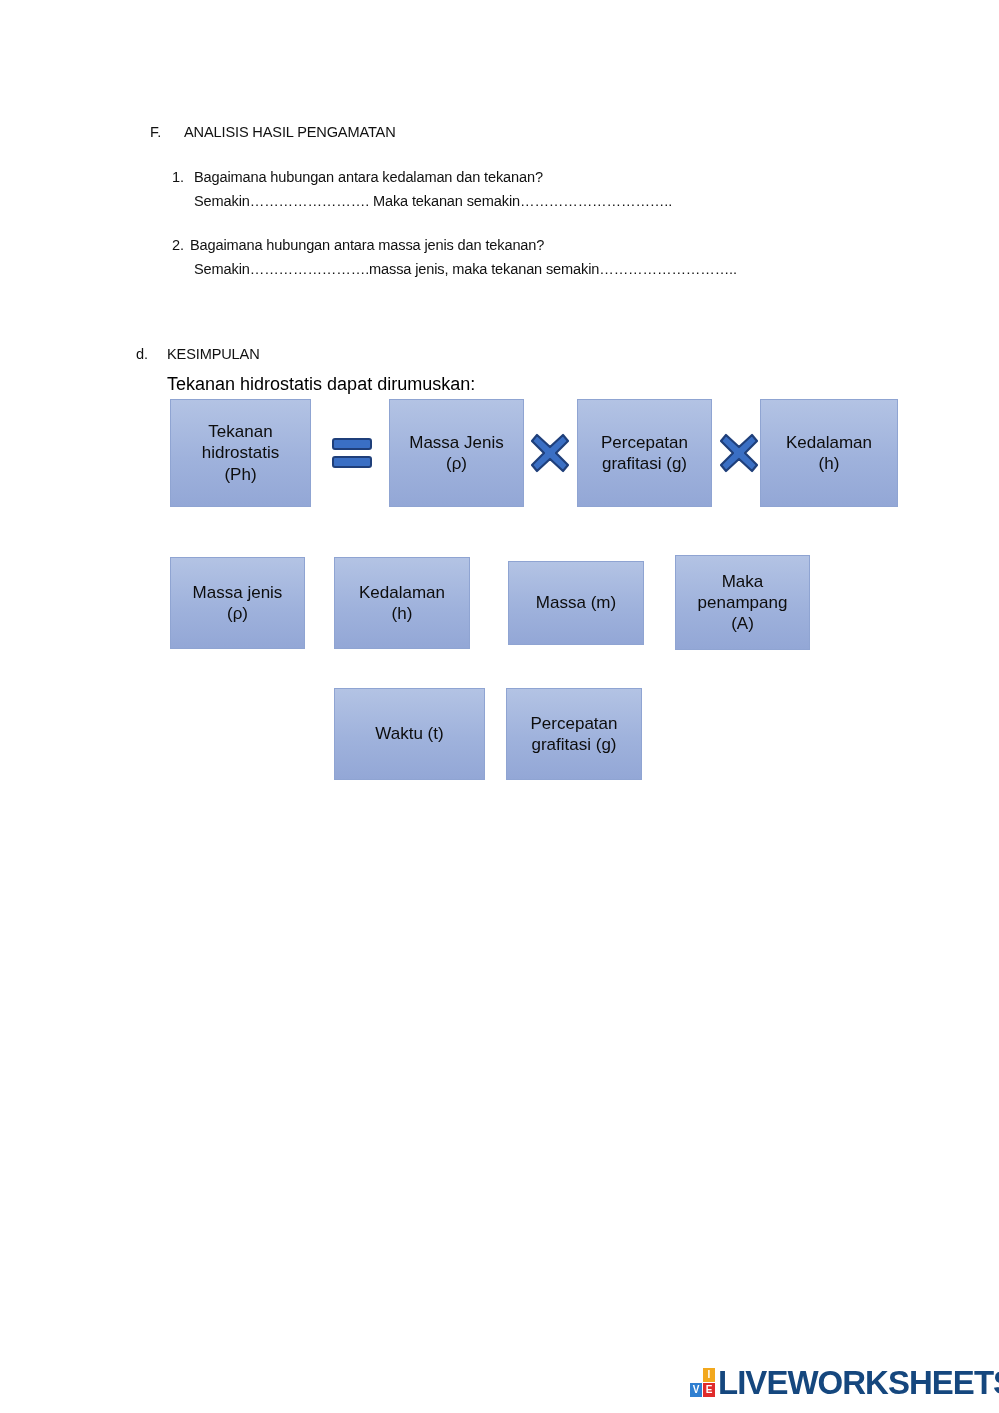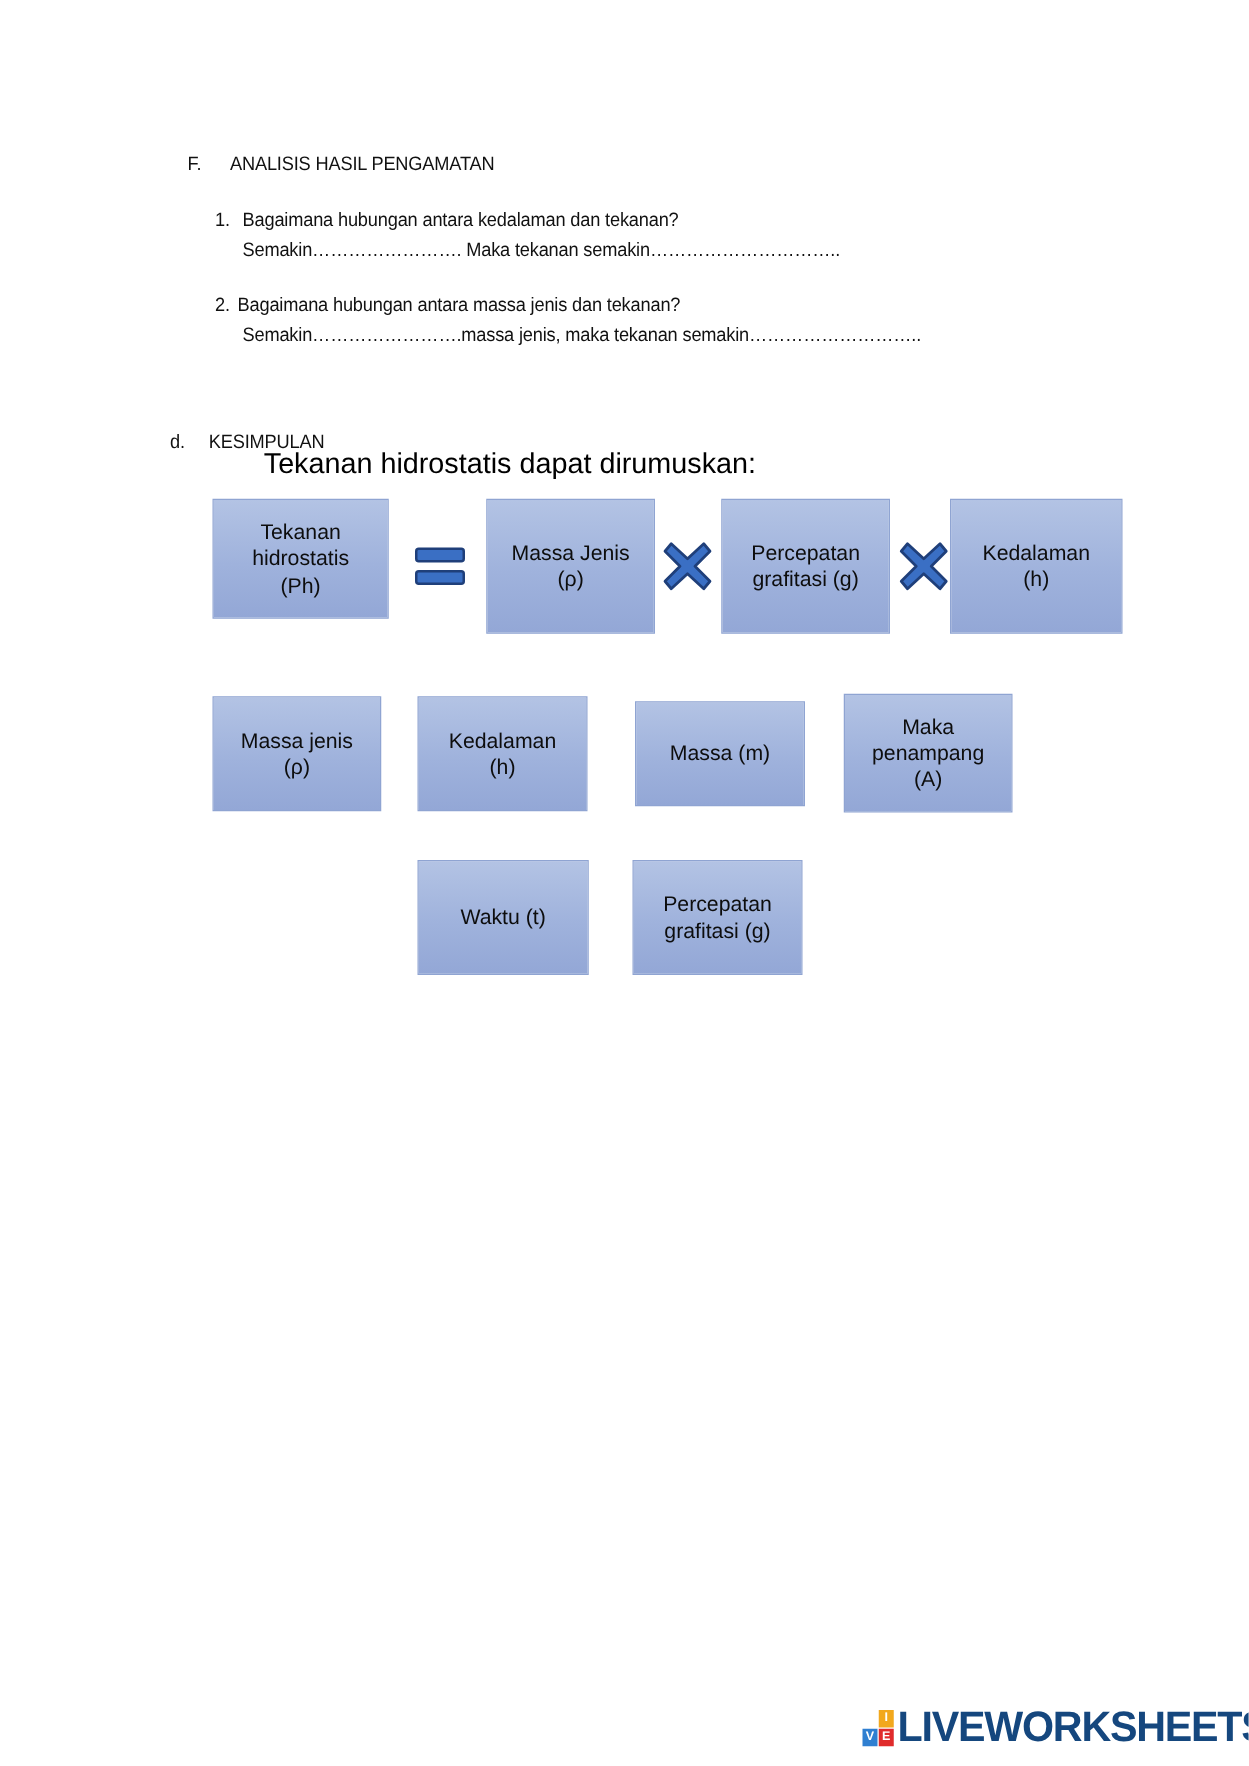--- a/index.html
+++ b/index.html
@@ -49,21 +49,21 @@
   #q1-text  { left: 194px; top: 168px; }
   #q1-fill  { left: 194px; top: 192px; }
 
   #q2-num   { left: 172px; top: 236px; }
   #q2-text  { left: 190px; top: 236px; }
   #q2-fill  { left: 194px; top: 260px; }
 
   
   #sec-d-letter { left: 136px; top: 345px; }
   #sec-d-title  { left: 167px; top: 345px; }
-  #sec-d-sub    { left: 167px; top: 357px; font-size: 23px; margin-left: 44px; }
+  #sec-d-sub    { left: 167px; top: 374px; font-size: 18px; }
 
   
   .flowbox {
     position: absolute;
     box-sizing: border-box;
     background: linear-gradient(180deg, #b3c3e4 0%, #9fb2dc 55%, #93a7d6 100%);
     border: 1px solid #8fa4d2;
     display: flex;
     align-items: center;
     justify-content: center;
@@ -154,21 +154,21 @@
   <div class="abs cond" id="q1-fill">Semakin……………………. Maka tekanan semakin…………………………..</div>
 
   <div class="abs cond" id="q2-num">2.</div>
   <div class="abs cond" id="q2-text">Bagaimana hubungan antara massa jenis dan tekanan?</div>
   <div class="abs cond" id="q2-fill">Semakin…………………….massa jenis, maka tekanan semakin………………………..</div>
 
   <div class="abs cond" id="sec-d-letter">d.</div>
   <div class="abs cond" id="sec-d-title">KESIMPULAN</div>
   <div class="abs arialtxt" id="sec-d-sub">Tekanan hidrostatis dapat dirumuskan:</div>
 
-  <div class="flowbox" style="left:170px; top:399px; width:141px; height:96px;">Tekanan
+  <div class="flowbox" style="left:170px; top:399px; width:141px; height:108px;">Tekanan
 hidrostatis
 (Ph)</div>
 
   <div class="op-equals" style="left:332px; top:436px;">
     <div class="bar"></div>
     <div class="bar"></div>
   </div>
 
   <div class="flowbox" style="left:389px; top:399px; width:135px; height:108px;">Massa Jenis
 (ρ)</div>
@@ -196,21 +196,21 @@
 
   <div class="flowbox" style="left:334px; top:557px; width:136px; height:92px;">Kedalaman
 (h)</div>
 
   <div class="flowbox" style="left:508px; top:561px; width:136px; height:84px;">Massa (m)</div>
 
   <div class="flowbox" style="left:675px; top:555px; width:135px; height:95px;">Maka
 penampang
 (A)</div>
 
-  <div class="flowbox" style="left:334px; top:688px; width:137px; height:92px;">Waktu (t)</div>
+  <div class="flowbox" style="left:334px; top:688px; width:151px; height:92px;">Waktu (t)</div>
 
   <div class="flowbox" style="left:506px; top:688px; width:136px; height:92px;">Percepatan
 grafitasi (g)</div>
 
   <div id="logo">
     <div id="logo-squares">
       <span class="sq-l">LI</span>
       <span class="sq-i">I</span>
       <span class="sq-v">V</span>
       <span class="sq-e">E</span>

